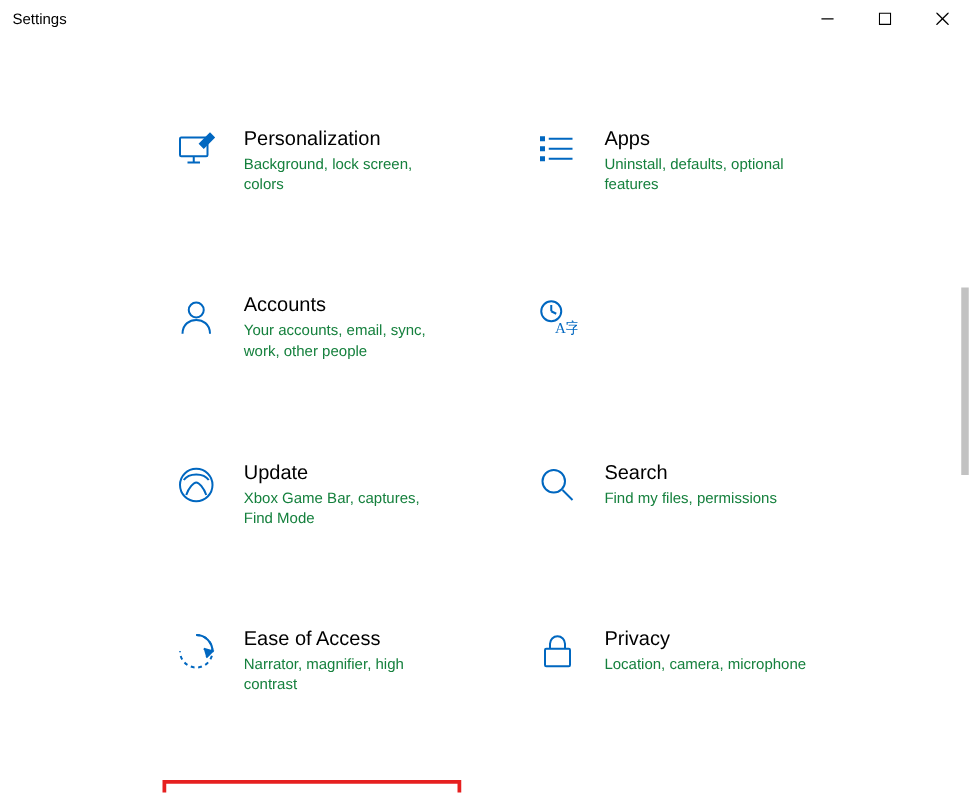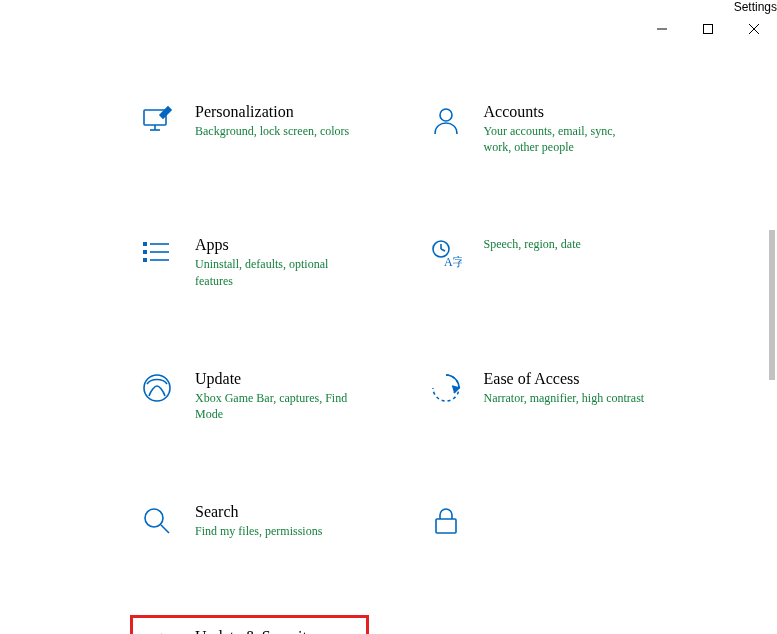--- a/index.html
+++ b/index.html
@@ -9,26 +9,25 @@
     background: #fff;
     color: #000;
     width: 777px;
     height: 634px;
     overflow: hidden;
     position: relative;
   }
   .titlebar {
     height: 30px;
     display: flex;
-    align-items: flex-end;
+    align-items: center;
     justify-content: space-between;
     padding: 0 0 0 10px;
     font-size: 12px;
     color: #000;
-    flex-direction: column;
   }
   .titlebar-title { }
   .window-controls {
     display: flex;
     height: 100%;
   }
   .win-btn {
     width: 46px;
     height: 30px;
     display: flex;
@@ -67,21 +66,20 @@
   }
   .tile-icon svg {
     width: 100%;
     height: 100%;
     stroke: #0067c0;
     fill: none;
     stroke-width: 1.6;
   }
   .tile-text {
     max-width: 170px;
-    font-family: Liberation Serif, serif;
   }
   .tile-title {
     font-size: 16px;
     color: #000;
     margin: 0 0 2px 0;
   }
   .tile-desc {
     font-size: 12px;
     color: #15803d;
     line-height: 1.35;
@@ -149,109 +147,110 @@
       </div>
       <div class="tile-text">
         <div class="tile-title">Personalization</div>
         <div class="tile-desc">Background, lock screen, colors</div>
       </div>
     </div>
 
     <div class="tile">
       <div class="tile-icon">
         <svg viewBox="0 0 32 32">
-            <circle cx="16" cy="10" r="6"></circle>
-            <path d="M5 29 C5 21 11 18 16 18 C21 18 27 21 27 29"></path>
-          </svg>
-      </div>
-      <div class="tile-text">
-        <div class="tile-title">Accounts</div>
-        <div class="tile-desc">Your accounts, email, sync, work, other people</div>
-      </div>
-    </div>
-
-    <div class="tile">
-      <div class="tile-icon">
-        <svg viewBox="0 0 32 32">
           <rect x="2" y="4" width="4" height="4" fill="#0067c0" stroke="none"></rect>
           <line x1="9" y1="6" x2="28" y2="6"></line>
           <rect x="2" y="12" width="4" height="4" fill="#0067c0" stroke="none"></rect>
           <line x1="9" y1="14" x2="28" y2="14"></line>
           <rect x="2" y="20" width="4" height="4" fill="#0067c0" stroke="none"></rect>
           <line x1="9" y1="22" x2="28" y2="22"></line>
         </svg>
       </div>
       <div class="tile-text">
         <div class="tile-title">Apps</div>
         <div class="tile-desc">Uninstall, defaults, optional features</div>
       </div>
     </div>
 
     <div class="tile">
       <div class="tile-icon">
         <svg viewBox="0 0 32 32">
+            <circle cx="16" cy="10" r="6"></circle>
+            <path d="M5 29 C5 21 11 18 16 18 C21 18 27 21 27 29"></path>
+          </svg>
+      </div>
+      <div class="tile-text">
+        <div class="tile-title">Accounts</div>
+        <div class="tile-desc">Your accounts, email, sync, work, other people</div>
+      </div>
+    </div>
+
+    <div class="tile">
+      <div class="tile-icon">
+        <svg viewBox="0 0 32 32">
             <circle cx="11" cy="11" r="8"></circle>
             <line x1="11" y1="6" x2="11" y2="11"></line>
             <line x1="11" y1="11" x2="15" y2="13"></line>
             <text x="14" y="28" font-size="12" fill="#0067c0" stroke="none" font-family="Segoe UI">A字</text>
           </svg>
       </div>
       <div class="tile-text">
-        <div class="tile-desc">Speech, region, date</div>
       </div>
     </div>
 
     <div class="tile">
       <div class="tile-icon">
         <svg viewBox="0 0 32 32">
             <circle cx="16" cy="16" r="13"></circle>
             <path d="M6 12 C10 6 22 6 26 12 M8 24 C10 18 14 14 16 14 C18 14 22 18 24 24" fill="none"></path>
           </svg>
       </div>
       <div class="tile-text">
         <div class="tile-title">Update</div>
         <div class="tile-desc">Xbox Game Bar, captures, Find Mode</div>
+      </div>
+    </div>
+
+    <div class="tile">
+      <div class="tile-icon">
+        <svg viewBox="0 0 32 32">
+            <circle cx="13" cy="13" r="9"></circle>
+            <line x1="20" y1="20" x2="28" y2="28"></line>
+          </svg>
+      </div>
+      <div class="tile-text">
+        <div class="tile-title">Search</div>
+        <div class="tile-desc">Find my files, permissions</div>
       </div>
     </div>
 
     <div class="tile">
       <div class="tile-icon">
         <svg viewBox="0 0 32 32">
             <path d="M16 3 A13 13 0 1 1 3 16" stroke-dasharray="3 3"></path>
             <path d="M16 3 A13 13 0 0 1 29 16"></path>
             <path d="M22 14 L29 16 L24 21" fill="#0067c0" stroke="#0067c0"></path>
           </svg>
       </div>
       <div class="tile-text">
         <div class="tile-title">Ease of Access</div>
         <div class="tile-desc">Narrator, magnifier, high contrast</div>
       </div>
     </div>
 
     <div class="tile">
       <div class="tile-icon">
         <svg viewBox="0 0 32 32">
-            <circle cx="13" cy="13" r="9"></circle>
-            <line x1="20" y1="20" x2="28" y2="28"></line>
-          </svg>
-      </div>
-      <div class="tile-text">
-        <div class="tile-title">Search</div>
-        <div class="tile-desc">Find my files, permissions</div>
-      </div>
-    </div>
-
-    <div class="tile">
-      <div class="tile-icon">
-        <svg viewBox="0 0 32 32">
             <rect x="6" y="14" width="20" height="14" rx="1"></rect>
             <path d="M10 14 V10 a6 6 0 0 1 12 0 V14"></path>
           </svg>
       </div>
       <div class="tile-text">
+        <div class="tile-title">Privacy</div>
+        <div class="tile-desc">Location, camera, microphone</div>
       </div>
     </div>
 
     <div class="tile highlight">
       <div class="tile-icon">
         <svg viewBox="0 0 32 32">
             <path d="M5 16 A11 11 0 0 1 24 9"></path>
             <path d="M27 16 A11 11 0 0 1 8 23"></path>
             <path d="M20 4 L24 9 L19 11" fill="#0067c0" stroke="#0067c0"></path>
             <path d="M12 28 L8 23 L13 21" fill="#0067c0" stroke="#0067c0"></path>

